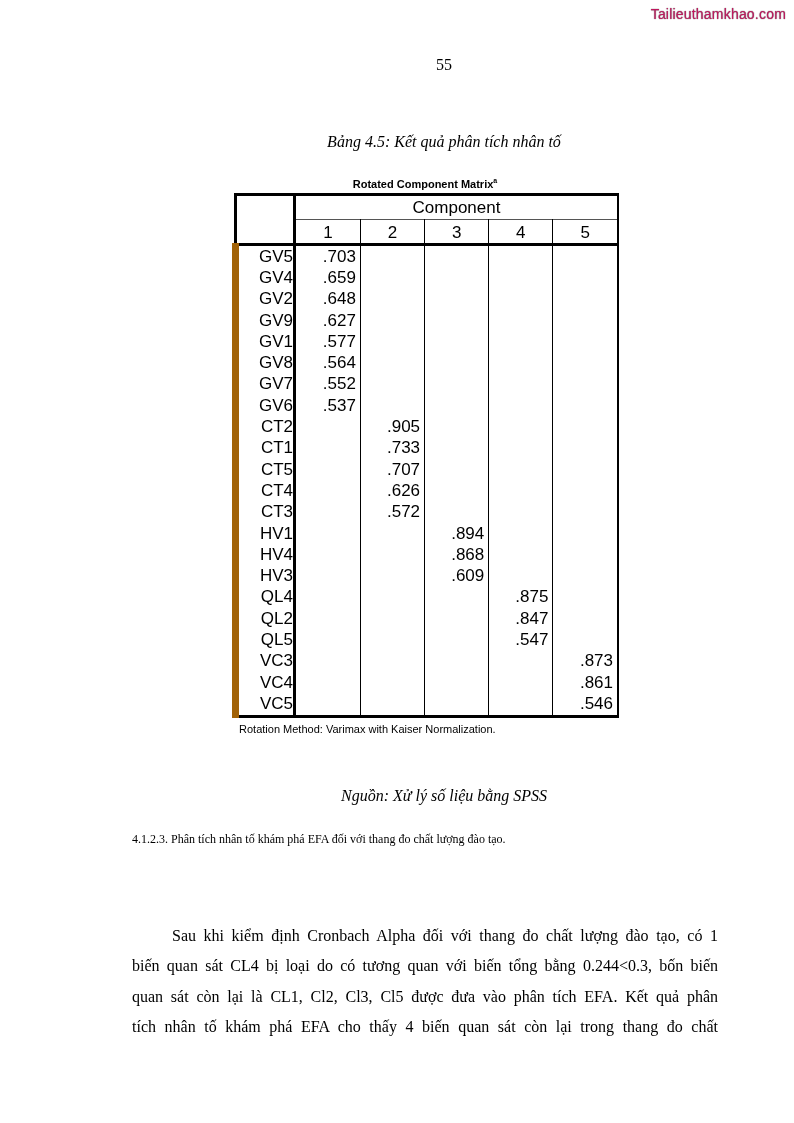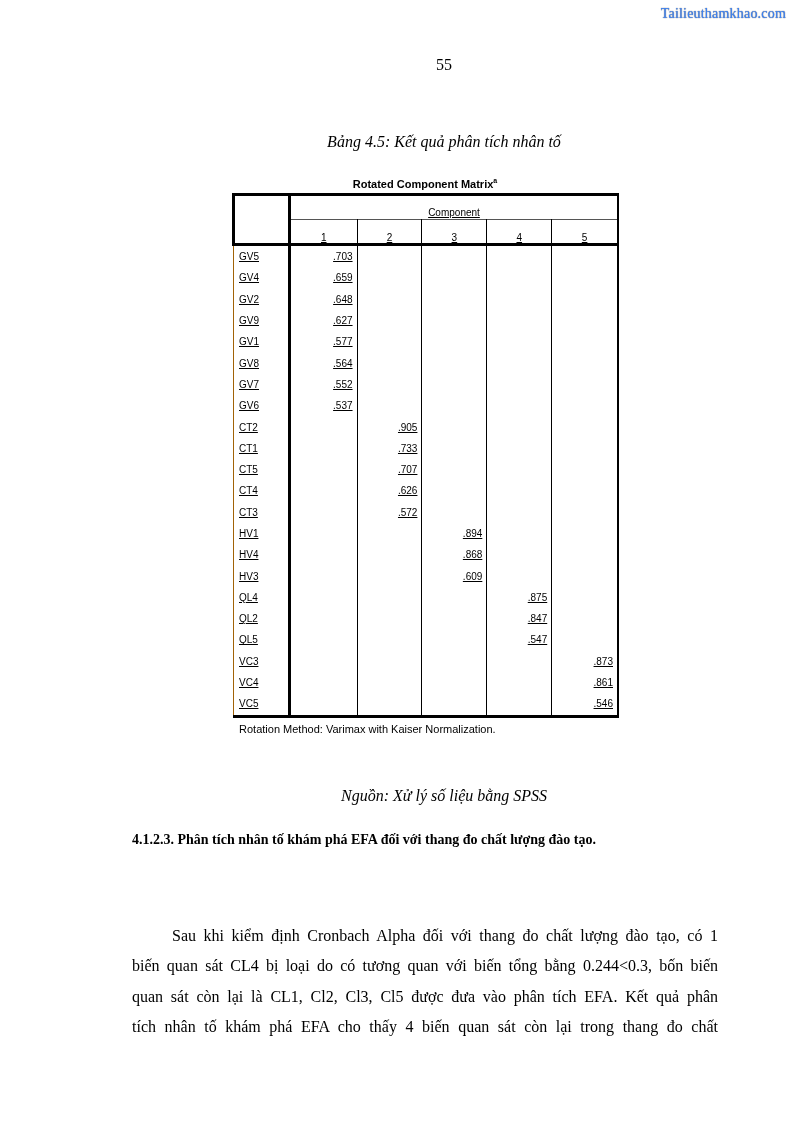--- a/index.html
+++ b/index.html
@@ -1,37 +1,37 @@
 <!DOCTYPE html>
 <html><head>
 <meta charset="utf-8">
 <style>
   html, body { margin:0; padding:0; background:#ffffff; }
   body { width:794px; height:1123px; position:relative; overflow:hidden; color:#000; }
-  .watermark { position:absolute; top:6px; right:8px; font-family:Liberation Serif, serif; font-size:14px; color:#3b82f6;
+  .watermark { position:absolute; top:6px; right:8px; font-family:Liberation Sans, sans-serif; font-size:14px; color:#be185d;
     text-shadow: 0 0 1px #888, 0 0 1px #888; letter-spacing:0.2px; }
   .page-num { position:absolute; top:56px; left:0; width:888px; text-align:center; font-family:"Liberation Serif", serif; font-size:16px; }
   .caption { position:absolute; top:133px; left:0; width:888px; text-align:center; font-family:"Liberation Serif", serif; font-style:italic; font-size:16px; }
   .tbl-title { position:absolute; top:177px; left:232px; width:386px; text-align:center; font-family:"Liberation Sans", sans-serif; font-weight:bold; font-size:11px; }
   .tbl-title sup { font-size:7px; }
-  table.matrix { position:absolute; top:193px; left:232px; width:387px; border-collapse:collapse; font-family:"Liberation Sans", sans-serif; font-size:10px;text-decoration:underline; }
+  table.matrix { position:absolute; top:193px; left:232px; width:387px; border-collapse:collapse; font-family:"Liberation Sans", sans-serif; font-size:17px; }
   table.matrix td { padding:0; }
   .c0 { width:49px; }
   .hdr-comp td.comp { height:22px; text-align:center; vertical-align:bottom; padding-bottom:1px; border-top:3px solid #000; border-right:2px solid #000; }
   .hdr-blank { border-top:3px solid #000; border-left:3px solid #000; border-right:3px solid #000; border-bottom:3px solid #000; }
   .hdr-num td { height:23px; text-align:center; vertical-align:bottom; padding-bottom:1px; border-top:1px solid #555; border-bottom:3px solid #000; border-right:1px solid #000; }
   .hdr-num td.last { border-right:2px solid #000; }
   tr.data td { height:21.3px; border-right:1px solid #000; }
-  tr.data td.lbl { border-left:1px solid #a16207; border-right:3px solid #000; padding-left:5px; text-align:left; }
+  tr.data td.lbl { border-left:7px solid #a16207; border-right:3px solid #000; padding-left:5px; text-align:right; }
   tr.data td.val { text-align:right; padding-right:4px; }
   tr.data td.last { border-right:2px solid #000; }
   tr.data.final td { border-bottom:3px solid #000;margin-top:44px; }
   .notes { position:absolute; top:719px; left:236px; font-family:"Liberation Sans", sans-serif; font-size:11px; line-height:21.3px; }
   .source { position:absolute; top:787px; left:0; width:888px; text-align:center; font-family:"Liberation Serif", serif; font-style:italic; font-size:16px; }
-  .section { position:absolute; top:832px; left:132px; font-family:"Liberation Serif", serif; font-weight:bold; font-size:14px; }
+  .section { position:absolute; top:832px; left:132px; font-family:"Liberation Serif", serif; font-weight:normal; font-size:12px; }
   .para { position:absolute; top:921px; left:132px; width:586px; font-family:"Liberation Serif", serif; font-size:16px; line-height:30.3px; text-align:justify; }
   .para .line { display:block; text-align:justify; text-align-last:justify; white-space:nowrap; }
   .para .first { text-indent:40px; }
 </style>
 </head>
 <body>
 
 <div class="watermark">Tailieuthamkhao.com</div>
 <div class="page-num">55</div>
 <div class="caption">Bảng 4.5: Kết quả phân tích nhân tố</div>

